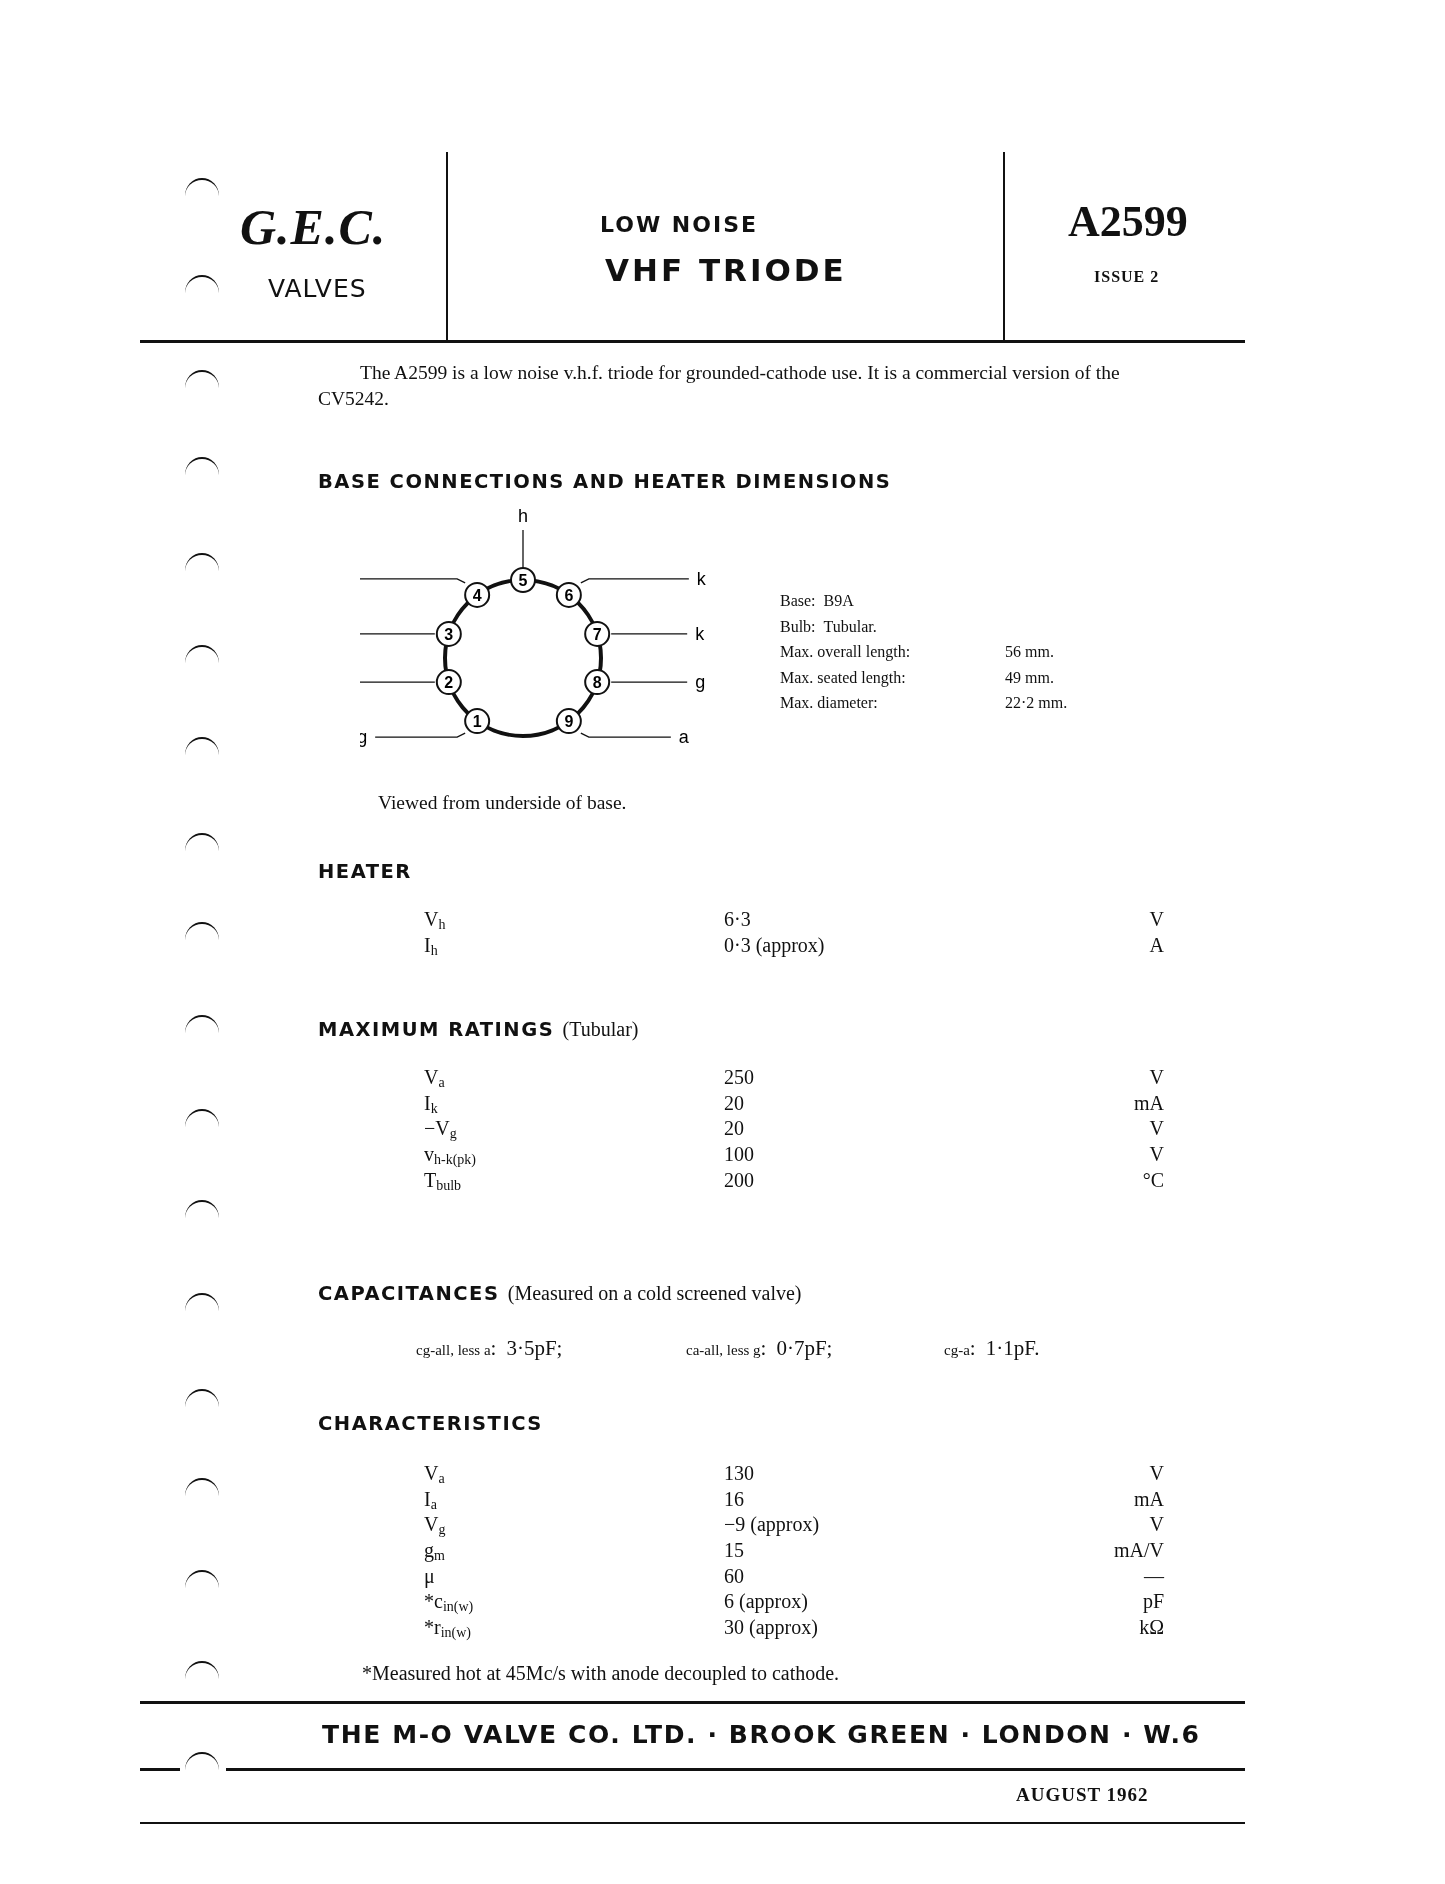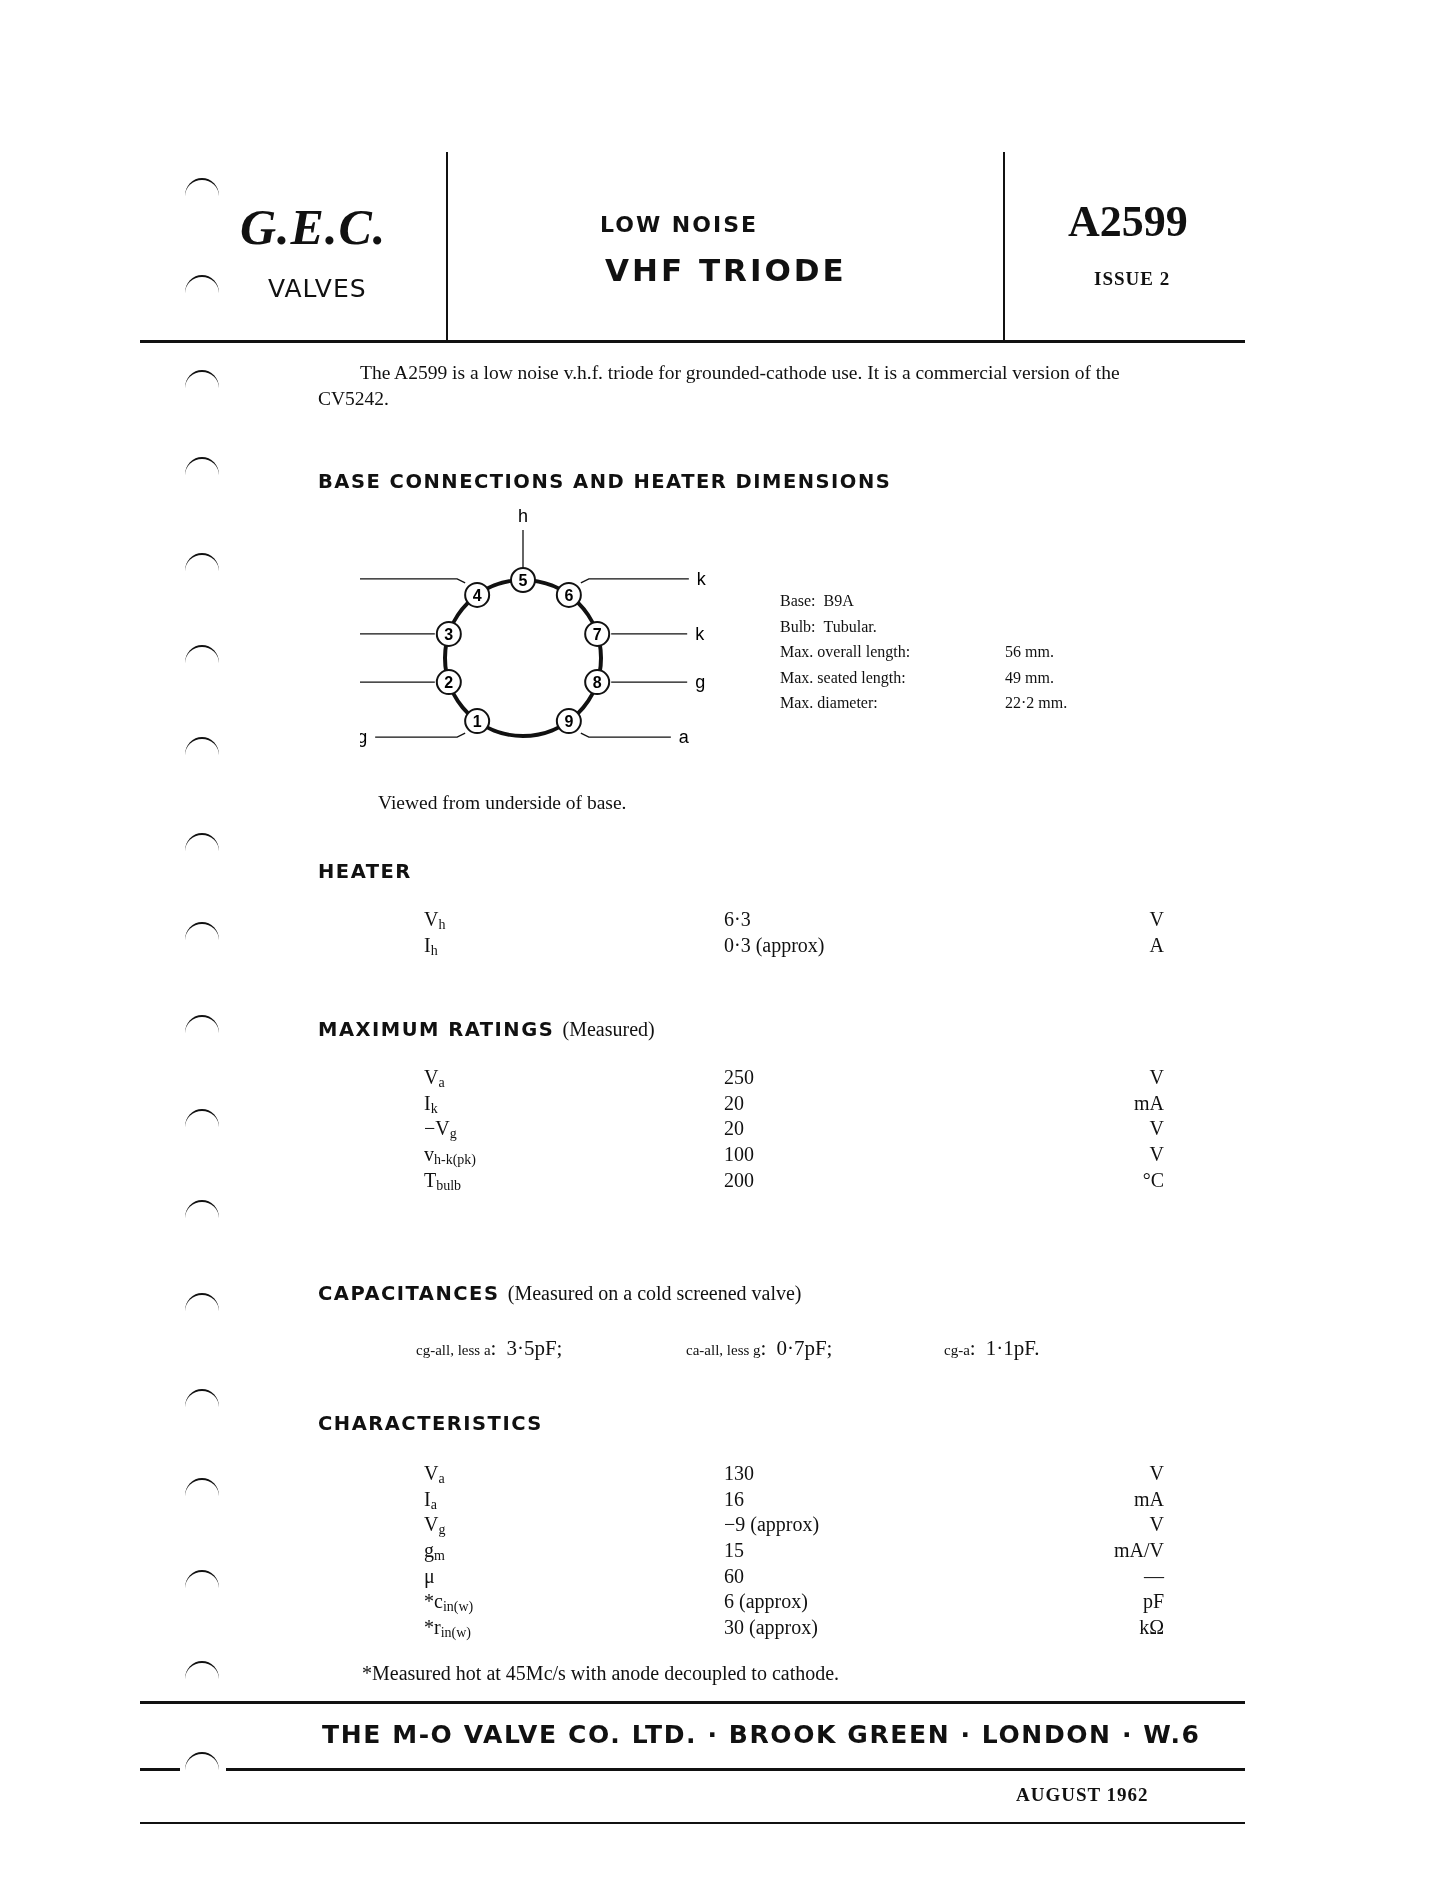--- a/index.html
+++ b/index.html
@@ -9,21 +9,21 @@
   .serif { font-family: "Liberation Serif", serif; }
   .hole { position: absolute; left: 185px; width: 34px; height: 16px; border-top: 2px solid #111; border-radius: 50% 50% 0 0 / 100% 100% 0 0; }
   .rule { position: absolute; background: #111; }
   .vrule { position: absolute; background: #111; width: 2px; }
 
   .logo { left: 240px; top: 198px; font-family: "Liberation Serif", serif; font-style: italic; font-weight: bold; font-size: 50px; letter-spacing: 1px; }
   .valves { left: 268px; top: 274px; font-size: 25px; letter-spacing: 1px; }
   .low-noise { left: 600px; top: 212px; font-size: 22px; letter-spacing: 2px; font-weight: 600; }
   .triode { left: 605px; top: 252px; font-size: 31px; letter-spacing: 3px; font-weight: bold; }
   .code { left: 1068px; top: 196px; font-family: "Liberation Serif", serif; font-weight: bold; font-size: 44px; }
-  .issue { left: 1094px; top: 268px; font-family: "Liberation Serif", serif; font-weight: bold; font-size: 19px; letter-spacing: 1px; }
+  .issue { left: 1094px; top: 268px; font-family: "Liberation Serif", serif; font-weight: bold; font-size: 16px; letter-spacing: 1px; }
 
   .intro { left: 318px; top: 360px; width: 860px; font-size: 19.5px; line-height: 26px; text-indent: 42px; }
   .heading { font-family: "DejaVu Sans", sans-serif; font-weight: bold; font-size: 19.5px; letter-spacing: 1.5px; }
   .heading .note { font-family: "Liberation Serif", serif; font-weight: normal; font-size: 20px; letter-spacing: 0; }
   .body-txt { font-size: 19.5px; }
 
   .dims { left: 780px; top: 588px; font-size: 16px; line-height: 25.5px; }
   .dims .row { display: flex; }
   .dims .lbl { width: 225px; }
 
@@ -166,21 +166,21 @@
         <tr>
           <td class="sym" style="padding-left: 0px;"><span>I</span><sub>h</sub></td>
           <td class="val">0·3 (approx)</td>
           <td class="unit">A</td>
         </tr>
       </tbody>
   </table>
 </section>
 
 <section>
-  <div class="abs heading" style="left:318px; top:1018px;"><span>MAXIMUM RATINGS</span> <span class="note">(Measured)</span></div>
+  <div class="abs heading" style="left:318px; top:1018px;"><span>MAXIMUM RATINGS</span> <span class="note">(Tubular)</span></div>
   <table class="spec" style="left:424px; top:1066px;">
     <tbody id="ratings-body">
         <tr>
           <td class="sym" style="padding-left: 0px;"><span>V</span><sub>a</sub></td>
           <td class="val">250</td>
           <td class="unit">V</td>
         </tr>
         <tr>
           <td class="sym" style="padding-left: 0px;"><span>I</span><sub>k</sub></td>
           <td class="val">20</td>

